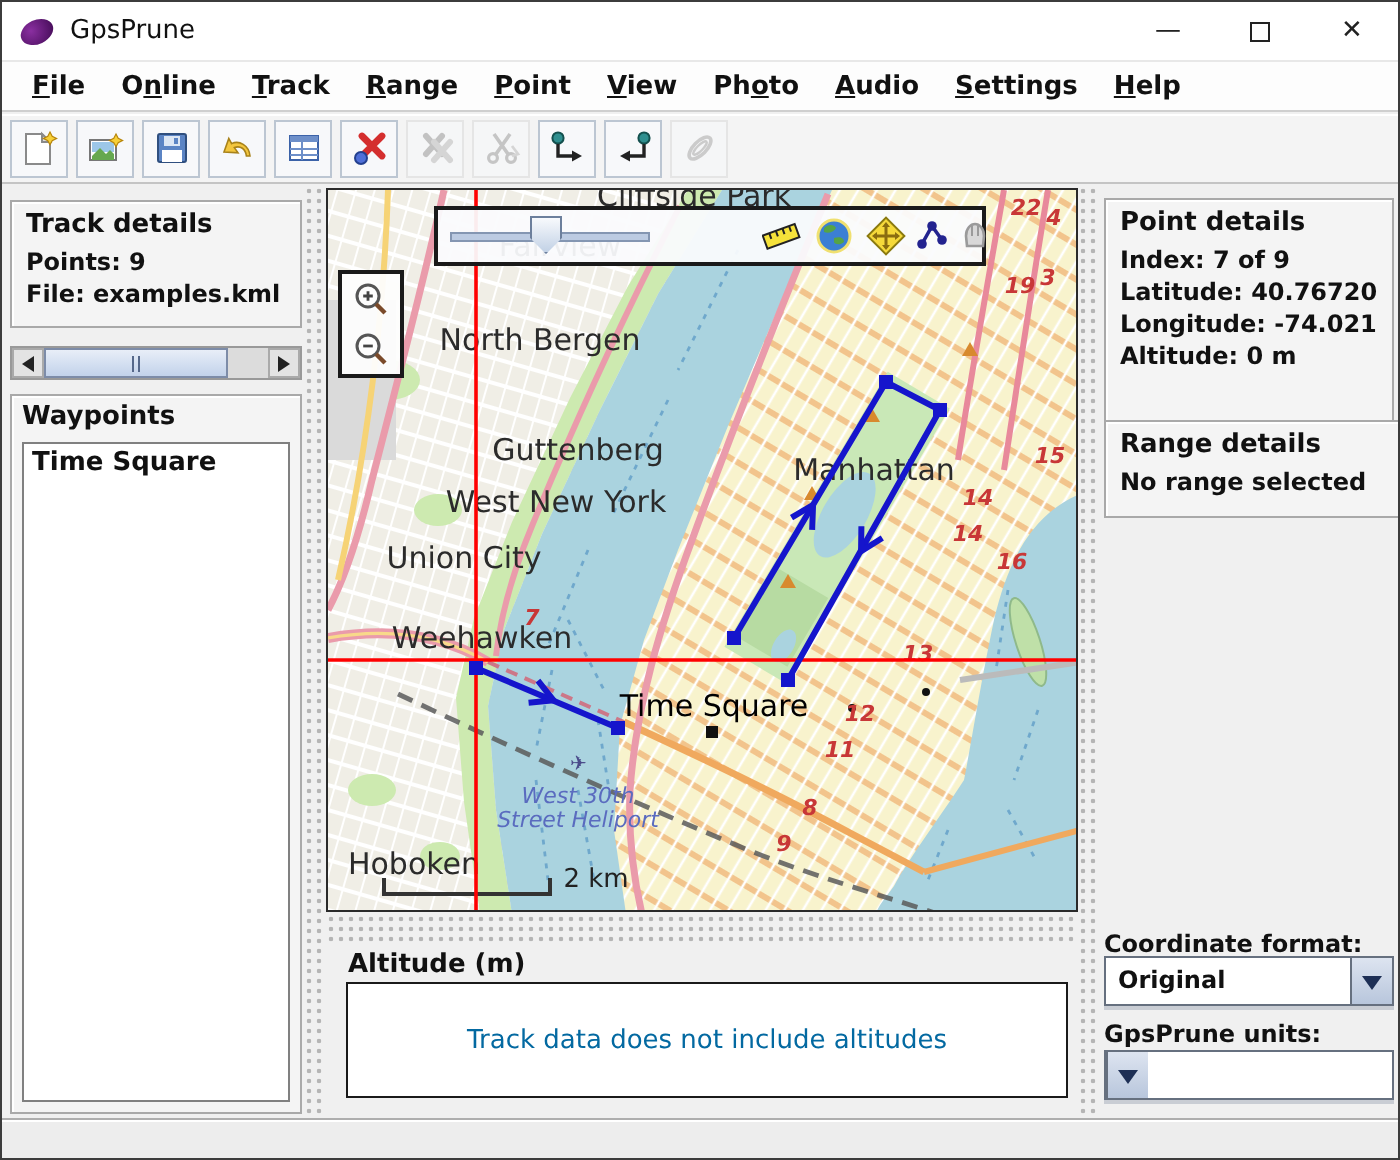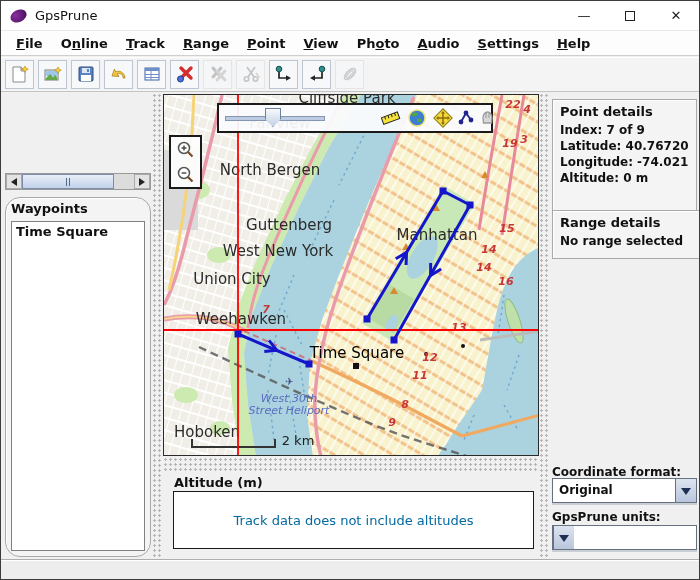--- a/index.html
+++ b/index.html
@@ -38,21 +38,21 @@
   .panel-title{font-size:13px;font-weight:bold;margin-bottom:3px;}
   .panel-line{font-size:12px;font-weight:bold;line-height:16px;white-space:nowrap;overflow:hidden;}
   #h-scrollbar{position:absolute;left:4px;top:172px;width:146px;height:17px;border:1px solid #999;background:#ececec;display:flex;}
   .sb-arrow{width:16px;height:100%;background:#e3e3e3;border:1px solid #aaa;display:flex;align-items:center;justify-content:center;}
   .tri-left{width:0;height:0;border:4px solid transparent;border-right:6px solid #222;margin-left:-4px;}
   .tri-right{width:0;height:0;border:4px solid transparent;border-left:6px solid #222;margin-right:-4px;}
   #sb-track{flex:1;position:relative;background:#dcdcdc;}
   #sb-thumb{position:absolute;left:0;top:0;width:92px;height:100%;
     background:linear-gradient(#e8eef8,#c2d2ea);border:1px solid #7d8ca8;display:flex;align-items:center;justify-content:center;gap:2px;}
   #sb-thumb i{display:block;width:1px;height:8px;background:#55688a;}
-  #waypoints-panel{position:absolute;left:4px;top:196px;width:146px;height:360px;padding:3px 5px;border-radius:15px;}
+  #waypoints-panel{position:absolute;left:4px;top:196px;width:146px;height:360px;padding:3px 5px;}
   #waypoints-list{position:absolute;left:5px;top:23px;width:134px;height:330px;background:#fff;border:1px solid #808080;}
   .list-item{font-size:13px;font-weight:bold;padding:2px 4px;}
   
   #point-box{position:absolute;left:551px;top:98px;width:145px;height:123px;padding:4px 7px;}
   #range-box{position:absolute;left:551px;top:209px;width:155px;height:49px;padding:4px 7px;}
   .side-label{position:absolute;left:551px;font-size:12px;font-weight:bold;}
   .combo{position:absolute;left:551px;width:145px;height:25px;border:1px solid #66707f;background:#fff;
     display:flex;box-shadow:0 2px 0 rgba(130,140,160,.35);}
   .combo-value{flex:1;font-size:12px;font-weight:bold;padding:4px 6px;white-space:nowrap;overflow:hidden;}
   .combo-btn{width:21px;background:linear-gradient(#dde4f0,#b8c6dc);border-left:1px solid #66707f;
@@ -196,20 +196,25 @@
           <ellipse cx="10" cy="10" rx="3.2" ry="7" transform="rotate(45 10 10)" fill="none" stroke="#ababab" stroke-width="1.8"></ellipse>
           <ellipse cx="10" cy="10" rx="1.4" ry="4.5" transform="rotate(45 10 10)" fill="none" stroke="#ababab" stroke-width="1.2"></ellipse>
         </svg>
       </div>
   </div>
 
   <div class="splitter" style="left:151px;top:92px;width:11px;height:465px;"></div>
   <div class="splitter" style="left:538px;top:92px;width:11px;height:465px;"></div>
   <div class="splitter" style="left:162px;top:456px;width:376px;height:14px;"></div>
 
+  <div id="track-box" class="etched">
+    <div class="panel-title">Track details</div>
+    <div class="panel-line">Points: 9</div>
+    <div class="panel-line">File: examples.kml</div>
+  </div>
 
   <div id="h-scrollbar">
     <div class="sb-arrow">
         <span class="tri-left"></span>
       </div>
     <div id="sb-track">
       <div id="sb-thumb">
           <i></i>
           <i></i>
         </div>
@@ -318,21 +323,21 @@
       <span class="mlabel" style="left:273px;top:140px;">Manhattan</span>
       <span class="mlabel" style="left:43px;top:337px;">Hoboken</span>
       <span class="mlabel waypoint-label" style="left:193px;top:258px;">Time Square</span>
       <span class="mlabel heli" style="left:125px;top:303px;">West 30th</span>
       <span class="mlabel heli" style="left:125px;top:315px;">Street Heliport</span>
       <span class="mlabel scale-text" style="left:134px;top:345px;">2 km</span>
       <span class="rednum" style="left:349px;top:9px;">22</span>
       <span class="rednum" style="left:363px;top:14px;">4</span>
       <span class="rednum" style="left:346px;top:48px;">19</span>
       <span class="rednum" style="left:360px;top:44px;">3</span>
-      <span class="rednum" style="left:343px;top:133px;">15</span>
+      <span class="rednum" style="left:361px;top:133px;">15</span>
       <span class="rednum" style="left:325px;top:154px;">14</span>
       <span class="rednum" style="left:320px;top:172px;">14</span>
       <span class="rednum" style="left:342px;top:186px;">16</span>
       <span class="rednum" style="left:295px;top:232px;">13</span>
       <span class="rednum" style="left:266px;top:262px;">12</span>
       <span class="rednum" style="left:256px;top:280px;">11</span>
       <span class="rednum" style="left:241px;top:309px;">8</span>
       <span class="rednum" style="left:228px;top:327px;">9</span>
       <span class="rednum" style="left:102px;top:214px;">7</span>
     </div>

